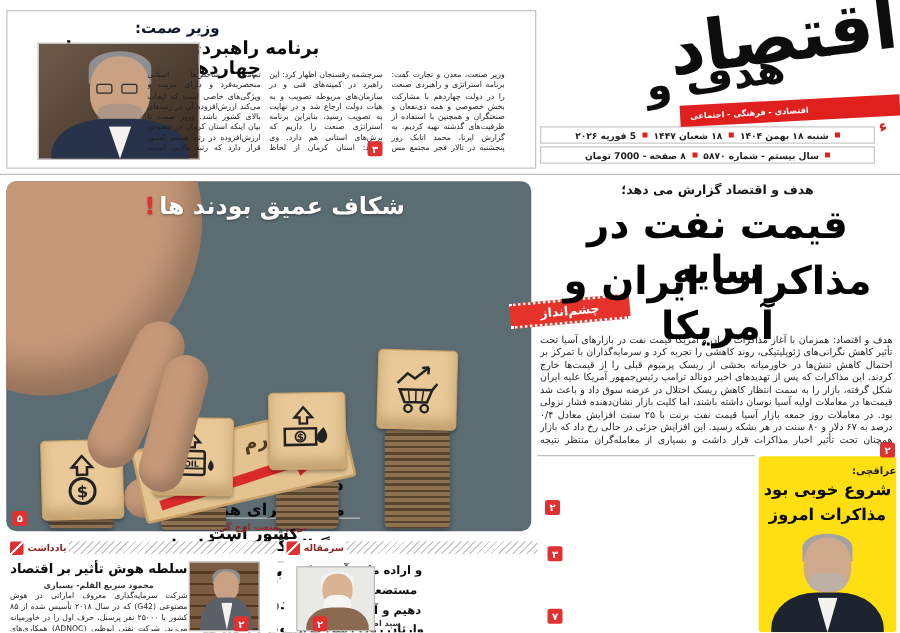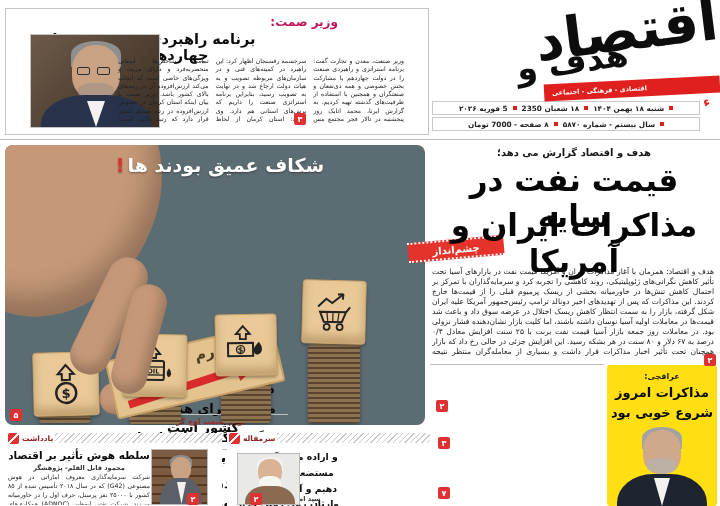--- a/index.html
+++ b/index.html
@@ -23,22 +23,22 @@
   .sq { display:inline-block; width:4px; height:4px; background:#e0201f; }
   .cal-accent { right:10px; top:94px; color:#e0201f; font-size:13px; font-weight:bold; transform:rotate(-15deg); }
 
   
   .hrule { height:1px; background:#bfbfbf; }
   .badge { width:12px; height:12px; background:#e03131; color:#fff; font-size:8px; font-weight:bold;
            display:flex; align-items:center; justify-content:center; border-radius:2px; z-index:6; }
 
   
   #top-story { left:5px; top:8px; width:424px; height:127px; border:1px solid #c4c4c4; background:#fff; }
-  #top-story .kicker { position:absolute; right:90px; top:6px; width:240px; text-align:right;
-                       font-size:12px; font-weight:bold; color:#be185d; }
+  #top-story .kicker { position:absolute; right:80px; top:6px; width:240px; text-align:left;
+                       font-size:12px; font-weight:bold; color:#0f172a; }
   #top-story .headline { position:absolute; right:10px; top:22px; width:404px; padding-right:140px;
                          text-align:center; font-size:14.5px; font-weight:bold; color:#0a0a0a; }
   #top-story .body { position:absolute; left:112px; top:48px; width:286px; height:70px; overflow:hidden;
                      font-size:6.2px; line-height:1.34; text-align:justify; color:#222;
                      column-count:3; column-gap:7px; }
 
   
   .portrait { position:absolute; overflow:hidden; }
   .p-head { position:absolute; background:#c9a183; border-radius:46% 46% 42% 42%; }
   .p-hair { position:absolute; border-radius:50% 50% 0 0; }
@@ -81,21 +81,21 @@
   #main-story .body { position:absolute; top:127px; right:4px; width:282px; height:90px; overflow:hidden;
                       font-size:7.6px; line-height:1.32; text-align:justify; color:#1a1a1a; }
   #main-story .badge { position:absolute; right:2px; top:214px; }
 
   
   .sec { position:absolute; left:116px; width:174px; text-align:center; }
   .sec .kicker { font-size:7.5px; font-weight:bold; color:#9c2b2b; margin-bottom:2px; }
   .sec .headline { font-size:13px; font-weight:bold; color:#0a0a0a; line-height:1.5; }
   .sec-rule { left:118px; width:170px; }
   .ybox { position:absolute; left:607px; top:365px; width:110px; height:141px; background:#ffdf12; border-radius:3px; overflow:hidden; }
-  .ybox .kicker { position:absolute; top:7px; width:100%; text-align:center; font-size:8px; font-weight:bold; color:#1c1c1c; }
+  .ybox .kicker { position:absolute; top:7px; width:100%; font-size:8px; font-weight:bold; color:#1c1c1c; }
   .ybox .headline { position:absolute; top:18px; width:100%; text-align:center; font-size:13px; font-weight:bold; color:#0a0a0a; line-height:1.5; }
 
   
   .bottom-box { position:absolute; top:433px; height:73px; background:#fff; }
   .hatch { position:absolute; top:0; left:0; right:0; height:10px;
            background:repeating-linear-gradient(135deg,#c9c9c9 0 1px,transparent 1px 4px); }
   .tab { position:absolute; top:-1px; height:13px; background:#fff; display:flex; align-items:center; gap:3px; padding:0 2px; z-index:4; }
   .tab .label { font-size:7.5px; font-weight:bold; color:#8b2323; }
   .tab .tab-sq { width:11px; height:11px; background:#e03131; border-radius:2px;
                  background-image:linear-gradient(135deg,transparent 45%,#fff 45% 55%,transparent 55%); }
@@ -122,21 +122,21 @@
     <div class="abs logo-band">
       <span>اقتصادی - فرهنگی - اجتماعی</span>
     </div>
     <div class="abs logo-main">اقتصاد</div>
     <div class="abs logo-sub">هدف و</div>
     <div class="abs cal-accent">ء</div>
     <div class="abs date-bar" style="top:101px;">
       <span class="sq"></span>
       <span>شنبه ۱۸ بهمن ۱۴۰۴</span>
       <span class="sq"></span>
-      <span>۱۸ شعبان 2350</span>
+      <span>۱۸ شعبان ۱۴۴۷</span>
       <span class="sq"></span>
       <span>5 فوریه ۲۰۲۶</span>
     </div>
     <div class="abs date-bar" style="top:117px;">
       <span class="sq"></span>
       <span>سال بیستم - شماره ۵۸۷۰</span>
       <span class="sq"></span>
       <span>۸ صفحه - 7000 تومان</span>
     </div>
   </div>
@@ -255,40 +255,40 @@
   <div class="abs hrule sec-rule" style="top:449px;"></div>
 
   <div class="abs sec" style="top:454px;">
     <div class="headline">۵ بندر کشور قابلیت تبدیل‌شدن به بنادر نسل سوم را دارند</div>
   </div>
   <div class="abs badge" style="right:270px; top:487px;">۷</div>
 
   <div class="ybox">
     <div class="kicker">عراقچی:</div>
     <div class="headline">
+      <div>شروع خوبی بود</div>
       <div>مذاکرات امروز</div>
-      <div>شروع خوبی بود</div>
     </div>
     <div class="portrait" style="left:8px; top:60px; width:94px; height:81px;">
       <div class="p-hair" style="left:27px; top:2px; width:40px; height:22px; background:#a3a3a3;"></div>
       <div class="p-head" style="left:28px; top:5px; width:38px; height:44px; background:#cfa98b;"></div>
       <div class="p-beard" style="left:32px; top:33px; width:30px; height:15px; background:#b8b2ab; opacity:.8;"></div>
       <div class="p-suit" style="left:2px; width:90px; height:32px; background:#1d2430;"></div>
       <div class="p-shirt" style="left:39px; width:16px; height:28px; clip-path:polygon(0 0,100% 0,50% 100%);"></div>
     </div>
   </div>
 
   <div class="bottom-box" id="note-box">
     <div class="hatch"></div>
     <div class="tab" style="left:0;">
       <span class="label">یادداشت</span>
       <span class="tab-sq"></span>
     </div>
     <div class="headline">سلطه هوش تأثیر بر اقتصاد</div>
-    <div class="author">محمود قابل القلم- پژوهشگر</div>
+    <div class="author">محمود سریع القلم- بسیاری</div>
     <div class="body">شرکت سرمایه‌گذاری معروف اماراتی در هوش مصنوعی (G42) که در سال ۲۰۱۸ تأسیس شده از ۸۵ کشور با ۲۵۰۰۰ نفر پرسنل، حرف اول را در خاورمیانه می‌زند. شرکت نفتی ابوظبی (ADNOC) همکاری‌های گسترده‌ای را در زمینه LNG آغاز کرده است.</div>
     <div class="portrait" style="right:14px; top:16px; width:57px; height:56px; border:1px solid #bbb;
                 background:repeating-linear-gradient(180deg,#7b5b41 0 7px,#55391f 7px 9px);">
       <div class="p-hair" style="left:18px; top:5px; width:22px; height:12px; background:#8c8c8c;"></div>
       <div class="p-head" style="left:19px; top:7px; width:20px; height:23px;"></div>
       <div class="p-suit" style="left:8px; width:42px; height:26px; background:#5b6068;"></div>
       <div class="p-shirt" style="left:25px; width:9px; height:22px; clip-path:polygon(0 0,100% 0,50% 100%);"></div>
     </div>
     <div class="badge" style="position:absolute; right:23px; bottom:1px;">۲</div>
   </div>

